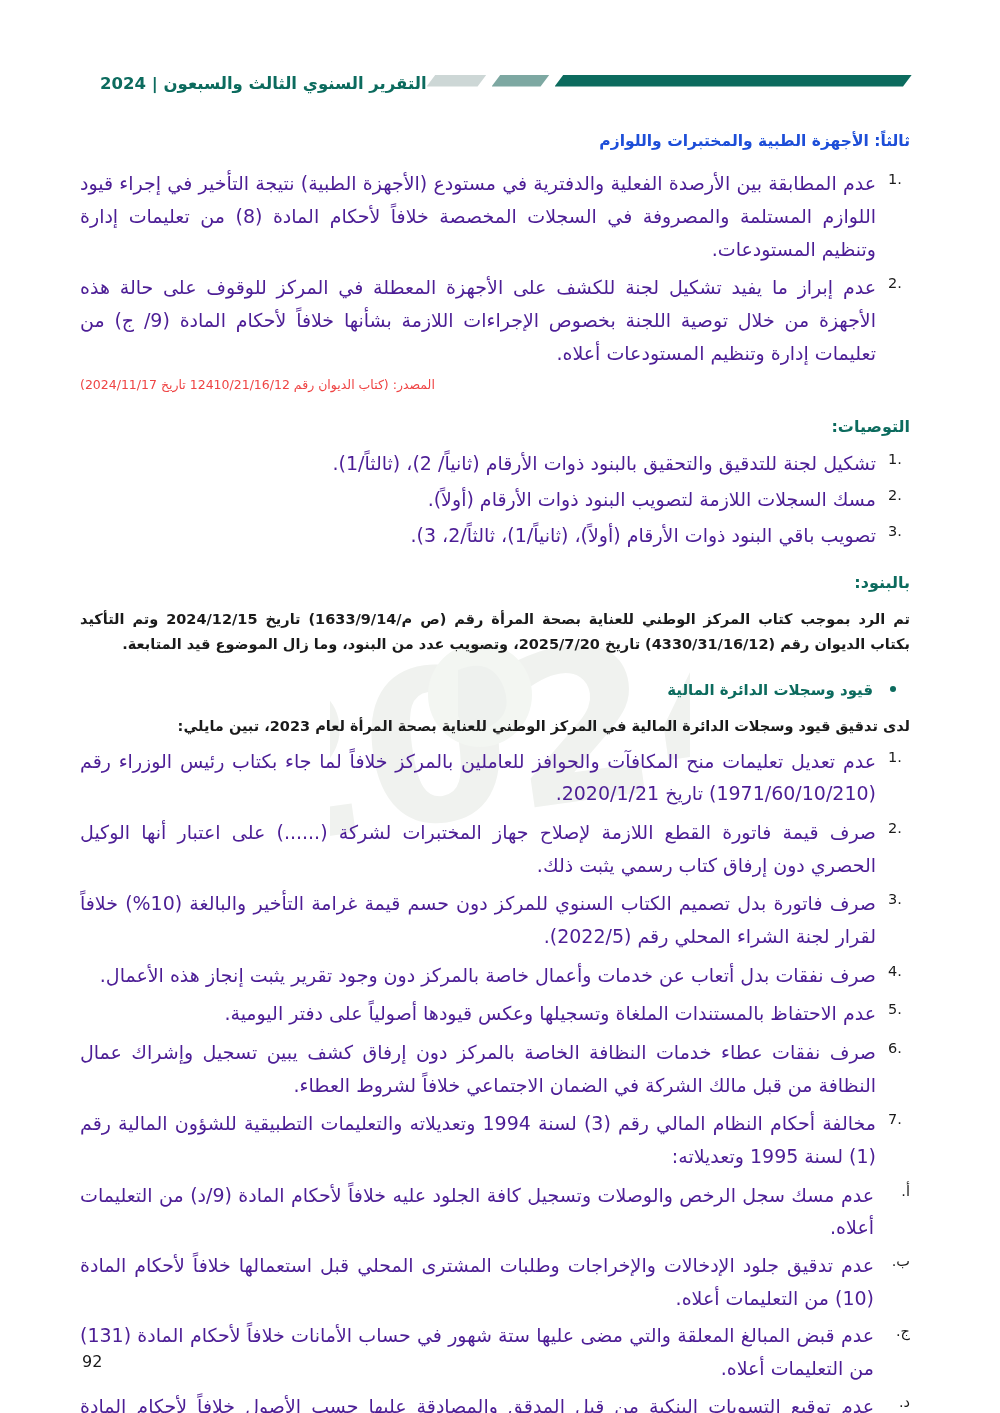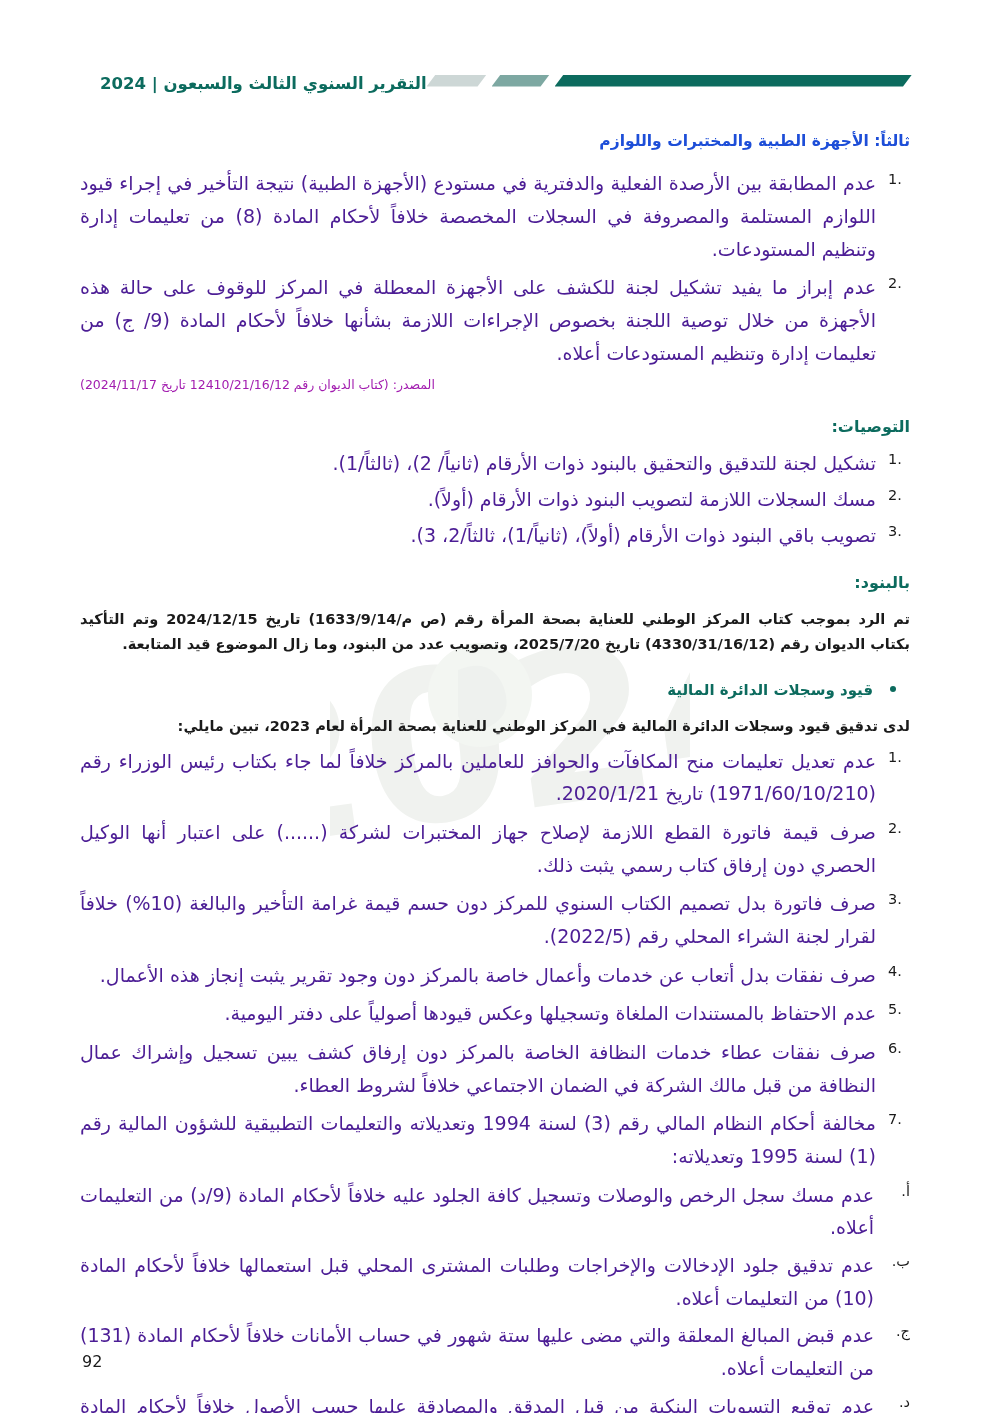--- a/index.html
+++ b/index.html
@@ -182,21 +182,21 @@
     color: #1a1a1a;
     line-height: 1.72;
     text-align: justify;
     text-align-last: right;
     font-weight: bold;
   }
 
   p.source-line {
     margin: 4px 0 0 0;
     font-size: 12.5px;
-    color: #a21caf;
+    color: #ef4444;
     line-height: 1.6;
     text-align: left;
     direction: rtl;
   }
 
   .sub-letters {
     margin-top: 4px;
     padding-right: 34px;
   }
   .sub-letters li.li-row { margin-bottom: 5px; }

